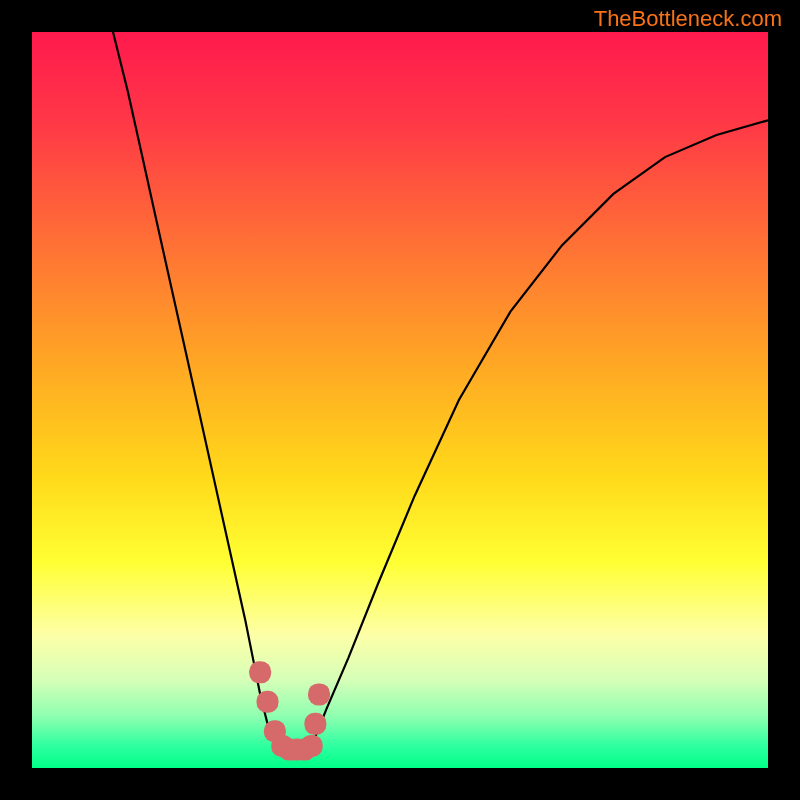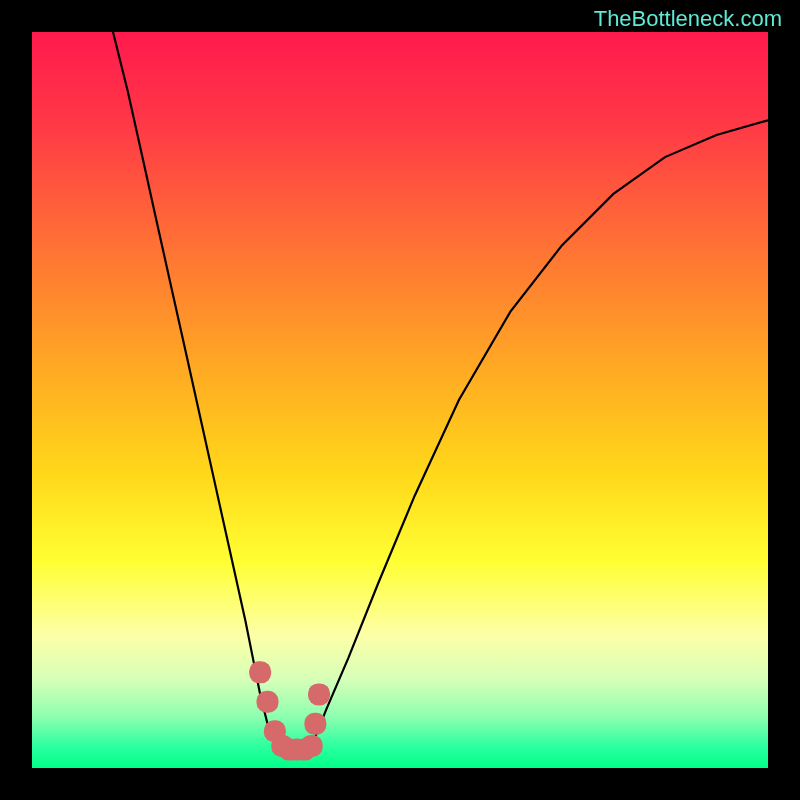--- a/index.html
+++ b/index.html
@@ -8,21 +8,21 @@
     width: 800px;
     height: 800px;
     background: #000;
     position: relative;
     font-family: Arial, sans-serif;
   }
   .watermark {
     position: absolute;
     top: 6px;
     right: 18px;
-    color: #5eead4;
+    color: #f97316;
     font-size: 22px;
     font-weight: 500;
     z-index: 10;
   }
   .plot-area {
     position: absolute;
     left: 32px;
     top: 32px;
     width: 736px;
     height: 736px;

